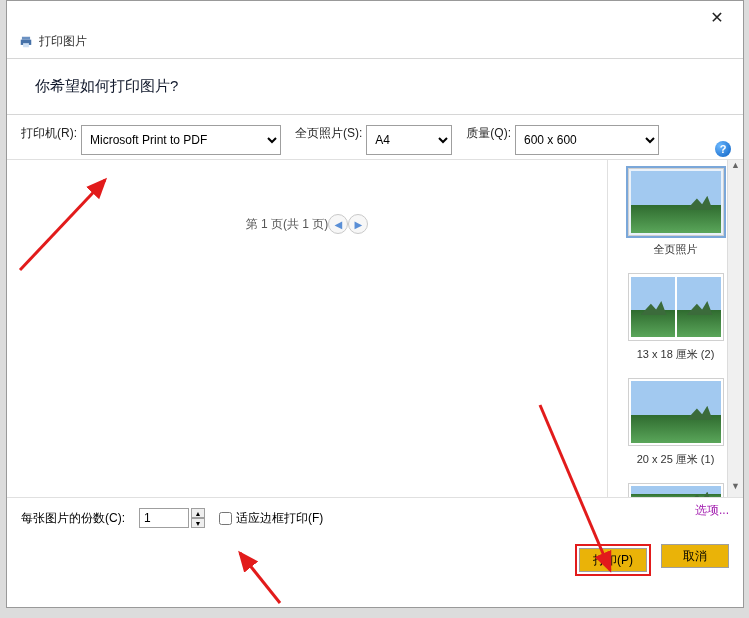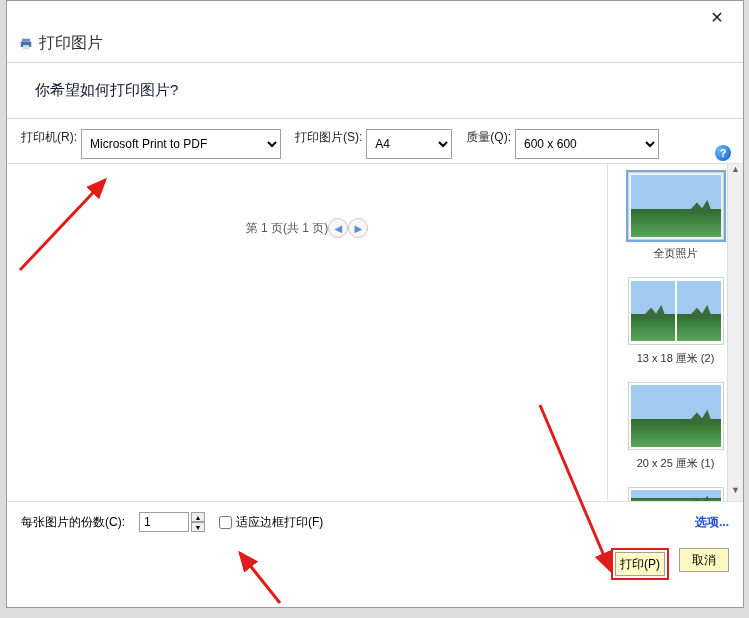--- a/index.html
+++ b/index.html
@@ -1,20 +1,20 @@
 <!DOCTYPE html>
 <html><head>
 <meta charset="utf-8">
 <style>
   * { box-sizing: border-box; margin: 0; padding: 0; font-family: "Microsoft YaHei", "Segoe UI", sans-serif; }
   body { background: #dcdcdc; width: 749px; height: 618px; position: relative; overflow: hidden; }
   .dialog { position: absolute; left: 6px; top: 0; width: 738px; height: 608px; background: #fff; border: 1px solid #999; }
   .titlebar { height: 32px; display: flex; align-items: center; justify-content: flex-end; padding: 0 4px; }
   .close-btn { width: 44px; height: 28px; display: flex; align-items: center; justify-content: center; font-size: 16px; color: #222; cursor: default; }
-  .subtitle-row { display: flex; align-items: center; gap: 6px; padding: 0 12px 8px 12px; font-size: 16px; color: #333; }
+  .subtitle-row { display: flex; align-items: center; gap: 6px; padding: 0 12px 8px 12px; font-size: 12px; color: #333; }
   .printer-icon-svg { width: 14px; height: 14px; }
   .header { background: #fff; border-top: 1px solid #d6d6d6; border-bottom: 1px solid #d6d6d6; padding: 18px 28px; }
   .header-title { color: #0f172a; font-size: 15px; }
   .options-row { display: flex; align-items: flex-start; gap: 14px; padding: 10px 14px 4px 14px; font-size: 12px; position: relative; }
   .opt { display: flex; gap: 4px; }
   .opt label { color: #222; }
   select { border: 1px solid #9f9f9f; background: #fff; font-size: 12px; height: 30px; padding: 0 4px; }
   #sel-printer { width: 200px; }
   #sel-paper   { width: 86px; }
   #sel-quality { width: 144px; }
@@ -35,23 +35,23 @@
   .mini-landscape { width: 100%; height: 100%; background: linear-gradient(to bottom, #a2c9f0 0%, #a2c9f0 55%, #2f6b2f 55%, #5aa65a 100%); position: relative; overflow: hidden; }
   .mini-landscape::after { content:""; position:absolute; right:8px; top:40%; width:26px; height:14px; background:#3b6b3b; clip-path: polygon(0 100%, 40% 20%, 60% 60%, 80% 0, 100% 100%); }
   .half { width: 44px; height: 60px; }
   .bottom-bar { border-top: 1px solid #e0e0e0; padding: 10px 14px; font-size: 12px; display: flex; align-items: center; gap: 14px; position: relative; }
   .spin { display: inline-flex; align-items: center; }
   .spin input { width: 50px; height: 20px; border: 1px solid #9f9f9f; text-align: left; padding: 0 4px; font-size: 12px; }
   .spin-btns { display: flex; flex-direction: column; margin-left: 2px; }
   .spin-btns button { width: 14px; height: 10px; font-size: 7px; line-height: 1; border: 1px solid #9f9f9f; background: #efefef; padding:0; }
   .check-wrap { display: flex; align-items: center; gap: 4px; }
   .check-wrap input { width: 13px; height: 13px; }
-  .options-link { position: absolute; right: 14px; top: 12px; color: #1d4ed8; cursor: pointer; font-weight: bold; }
+  .options-link { position: absolute; right: 14px; top: 4px; color: #a21caf; cursor: pointer; }
   .btn-row { display: flex; justify-content: flex-end; gap: 10px; padding: 6px 14px 12px 14px; }
-  .win-btn { width: 50px; height: 24px; font-size: 12px; background: #fef9c3; border: 1px solid #9f9f9f; }
+  .win-btn { width: 68px; height: 24px; font-size: 12px; background: #eab308; border: 1px solid #9f9f9f; }
   .highlight-print { border: 2px solid #e21b1b; padding: 2px; display: inline-block; }
   
   .arrow { position: absolute; pointer-events: none; }
   .scroll-stub { position: absolute; right: 0; top: 0; width: 16px; height: 100%; background: #f0f0f0; border-left: 1px solid #dcdcdc; }
   .scroll-stub .su, .scroll-stub .sd { position:absolute; left:0; width:100%; height:16px; text-align:center; font-size:9px; color:#666; }
   .scroll-stub .su { top:0; } .scroll-stub .sd { bottom:0; }
 </style>
 </head>
 <body>
 
@@ -75,21 +75,21 @@
   </div>
 
   <div class="options-row">
     <div class="opt">
       <label>打印机(R):</label>
       <select id="sel-printer">
         <option>Microsoft Print to PDF</option>
       </select>
     </div>
     <div class="opt">
-      <label>打印图片(S):</label>
+      <label>全页照片(S):</label>
       <select id="sel-paper">
         <option>A4</option>
       </select>
     </div>
     <div class="opt">
       <label>质量(Q):</label>
       <select id="sel-quality">
         <option>600 x 600</option>
       </select>
     </div>

